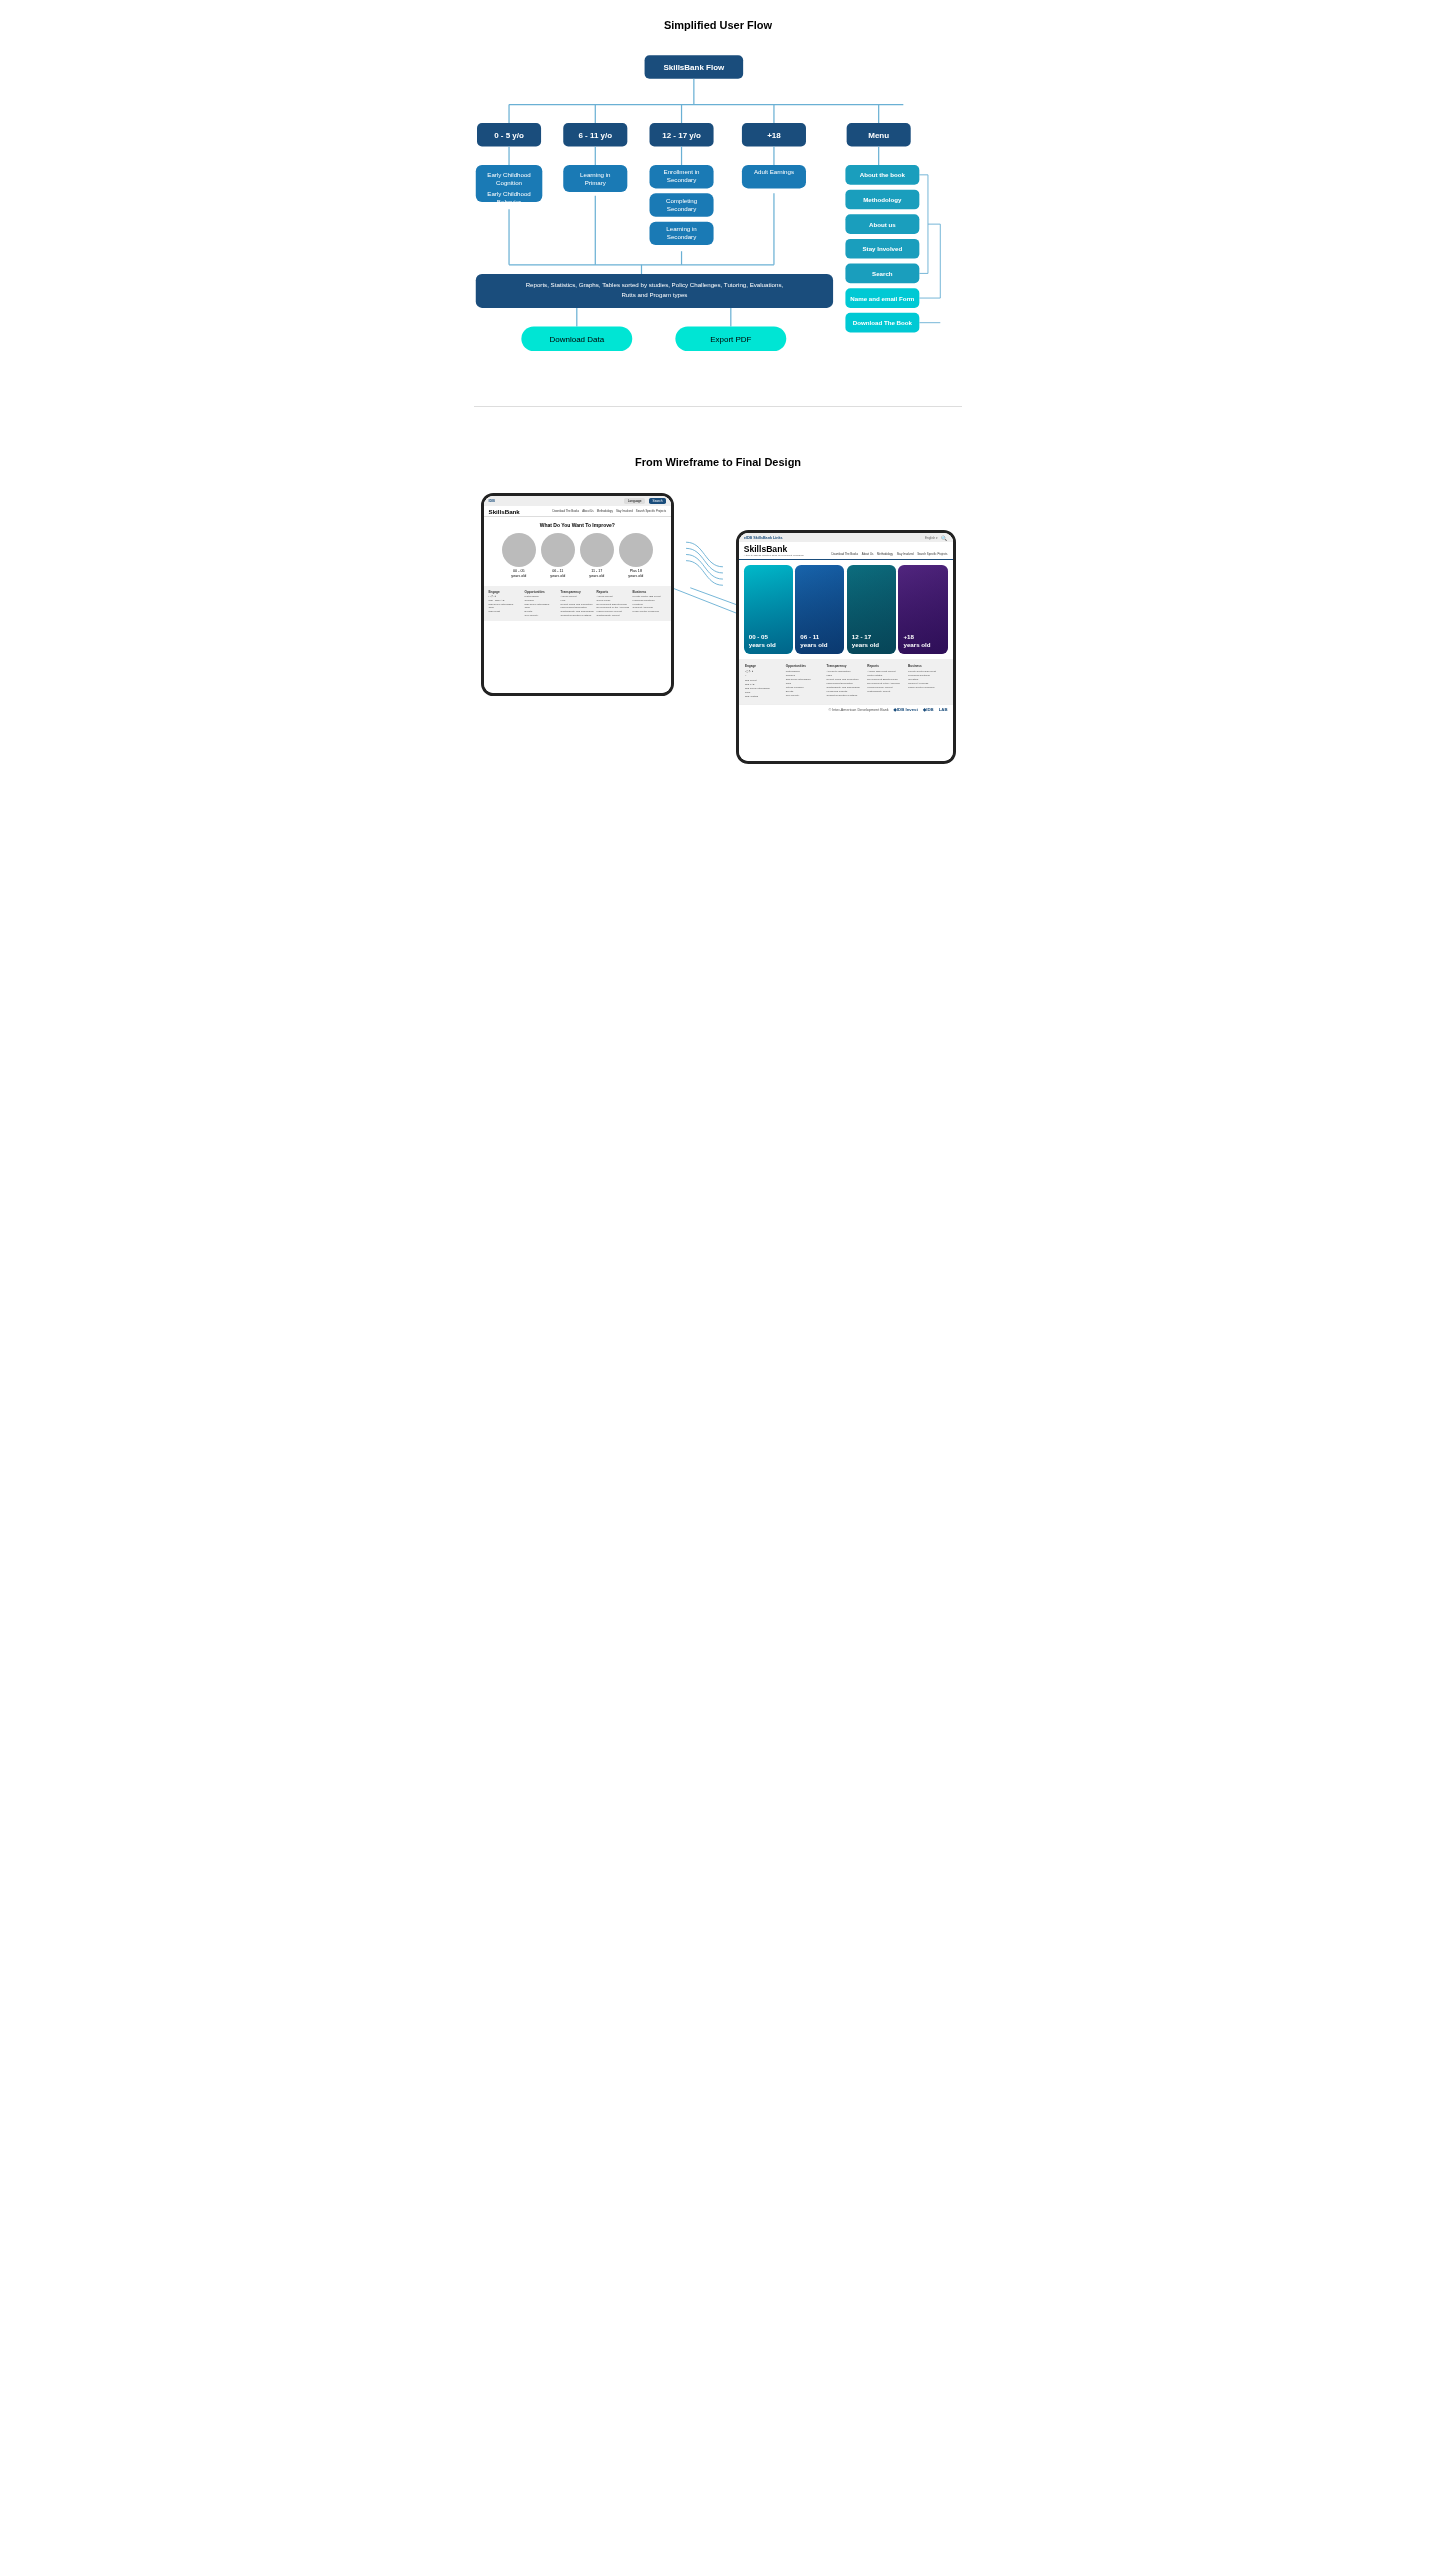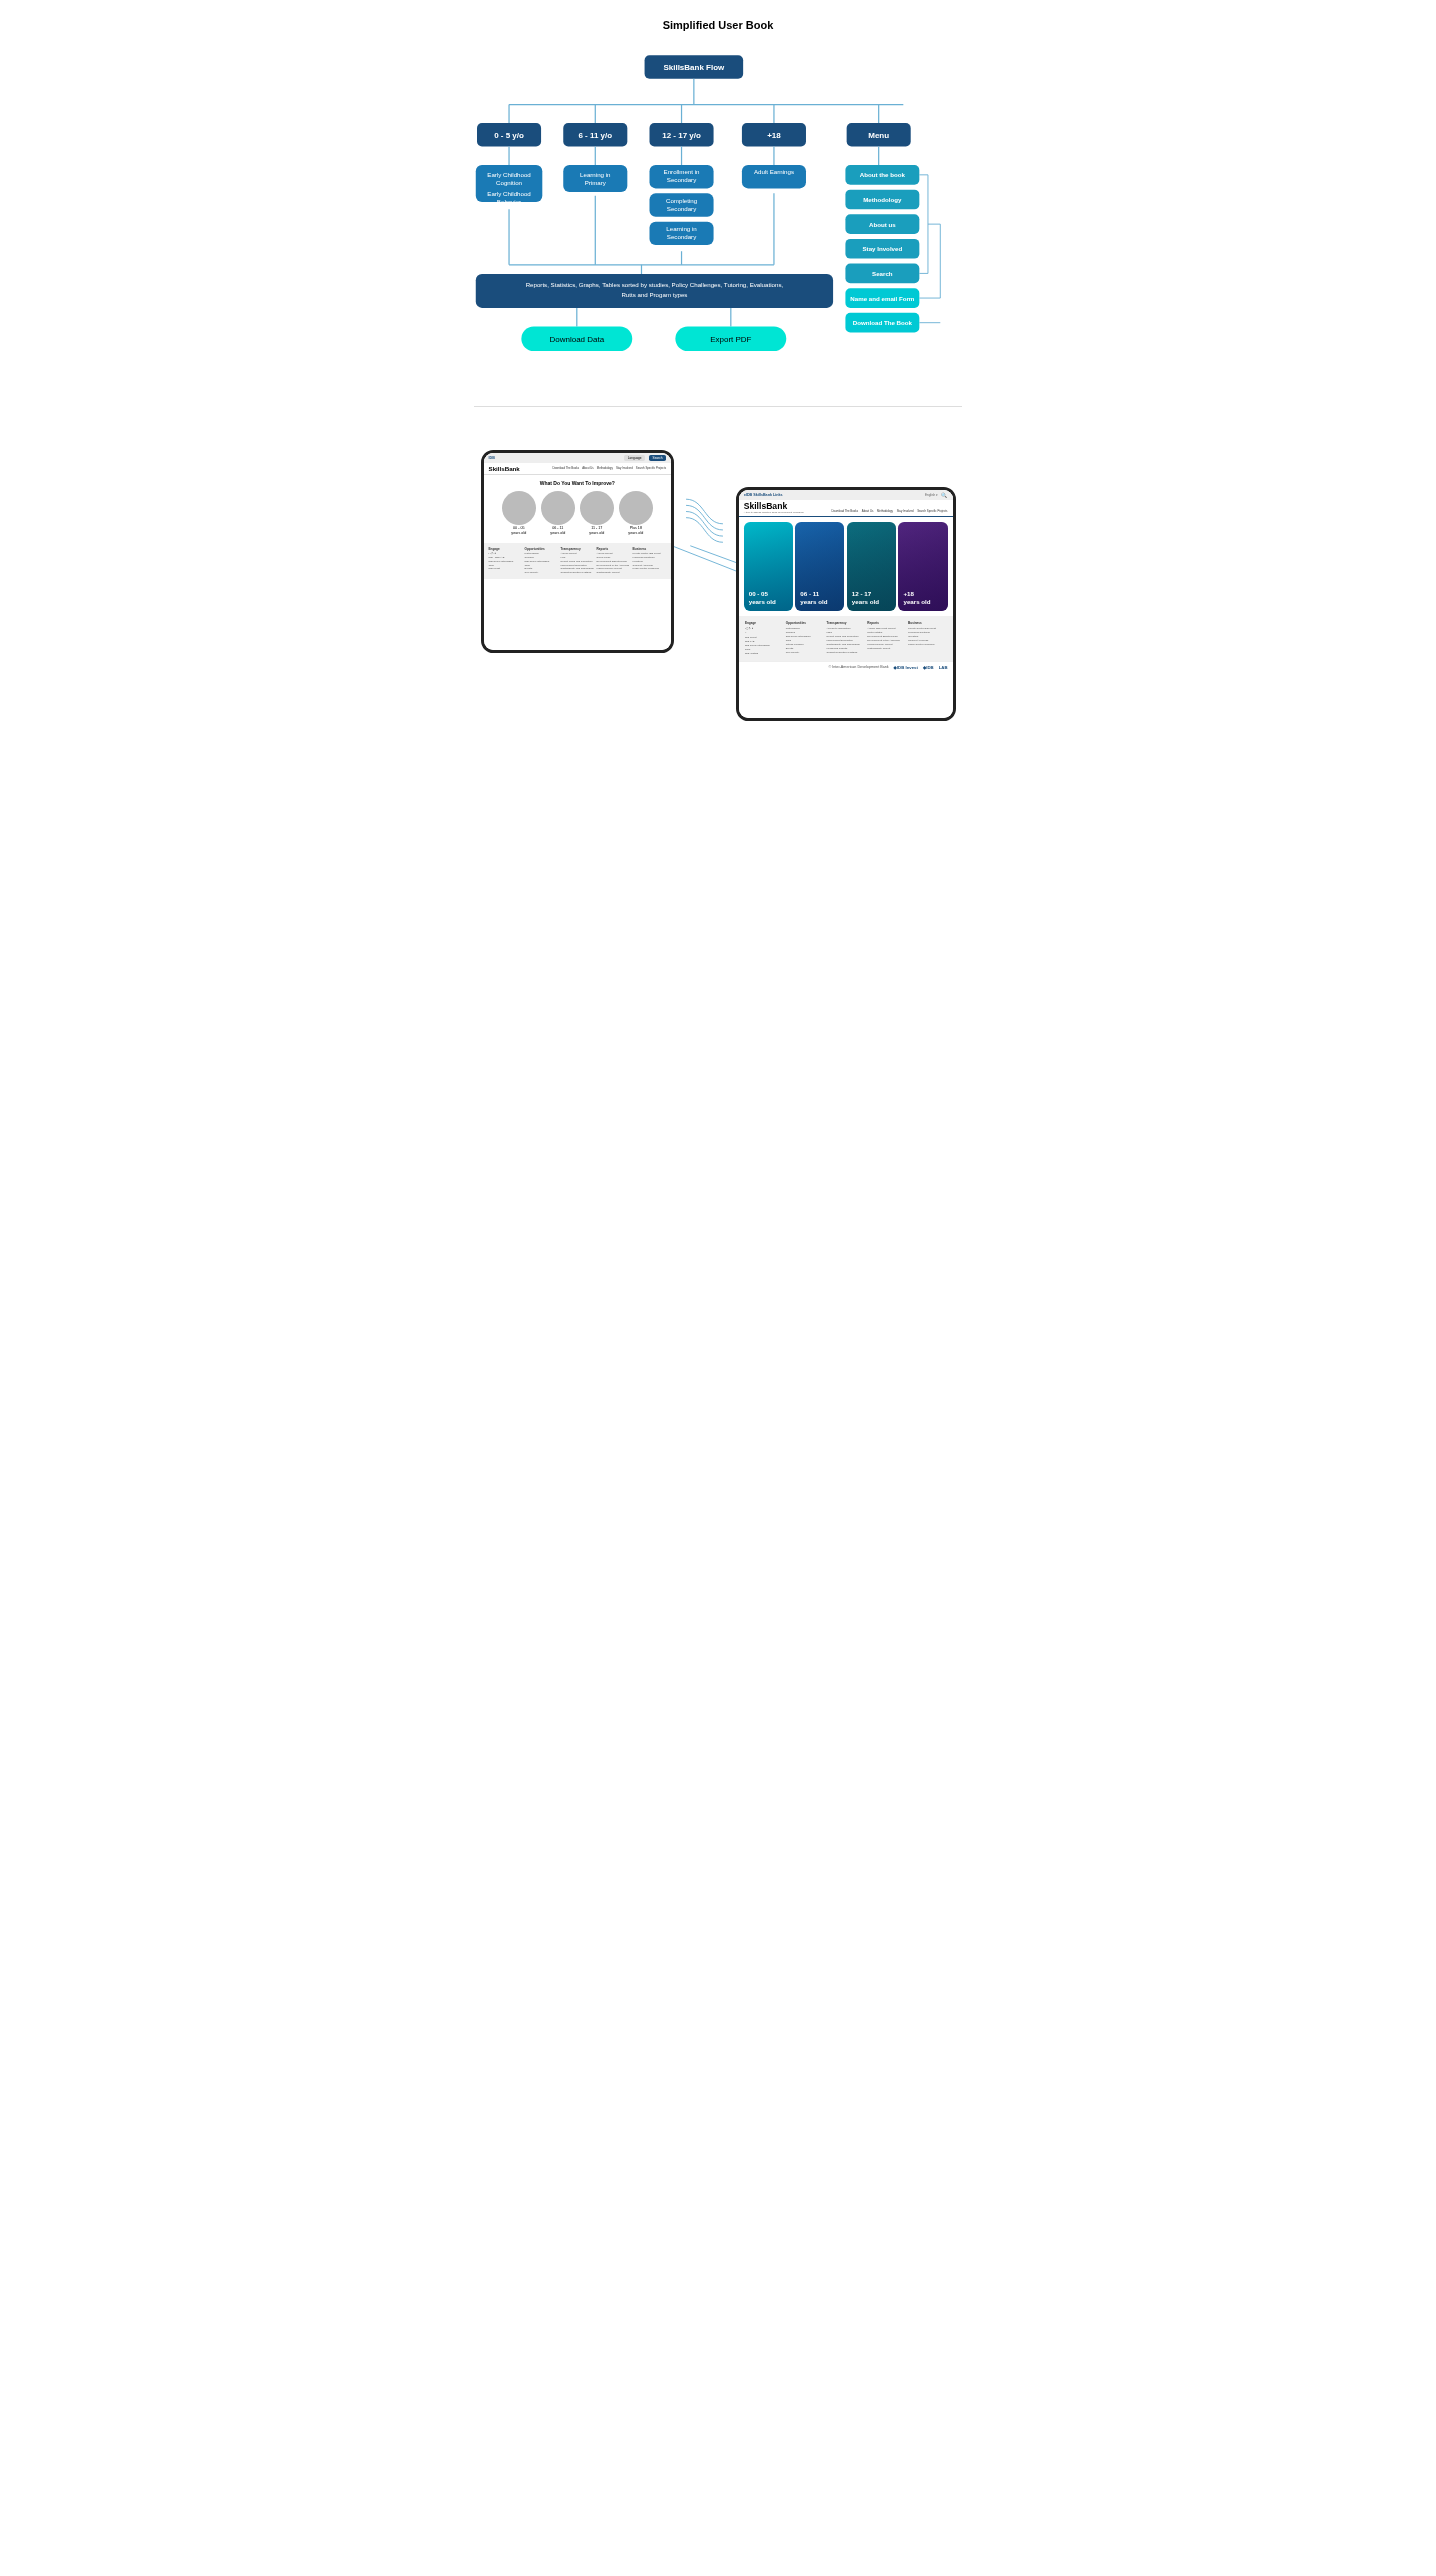--- a/index.html
+++ b/index.html
@@ -67,21 +67,21 @@
     .divider {
       height: 0.6px;
       background: #ddd;
       margin: 18.5px 12.3px;
     }
   </style>
 </head>
 <body>
 
 <div>
-  <h2 class="section-title">Simplified User Book</h2>
+  <h2 class="section-title">Simplified User Flow</h2>
 
   <div class="flow-wrapper">
 
     <svg width="493" height="345" viewBox="0 0 800 560" style="display:block;margin:0 auto;">
 
       <rect x="280" y="20" width="160" height="38" rx="8" fill="#1a4d7c"></rect>
       <text x="360" y="44" text-anchor="middle" fill="white" font-size="13" font-weight="bold">SkillsBank Flow</text>
 
       <line x1="360" y1="58" x2="360" y2="100" stroke="#6ab0d4" stroke-width="2"></line>
 
@@ -193,20 +193,21 @@
 
       <rect x="330" y="460" width="180" height="40" rx="20" fill="#00e5d4"></rect>
       <text x="420" y="485" text-anchor="middle" fill="#000" font-size="13" font-weight="500">Export PDF</text>
     </svg>
   </div>
 </div>
 
 <div class="divider"></div>
 
 <div class="section2">
+  <h2 class="section-title">From Wireframe to Final Design</h2>
 
   <div class="tablets-wrapper">
 
     <svg style="position:absolute;top:0;left:0;width:100%;height:100%;pointer-events:none;overflow:visible;" viewBox="0 0 830 480" width="512" height="296">
 
       <line x1="340" y1="175" x2="480" y2="230" stroke="#6ab0d4" stroke-width="1.5" stroke-dasharray="none"></line>
       <line x1="370" y1="175" x2="520" y2="230" stroke="#6ab0d4" stroke-width="1.5"></line>
     </svg>
 
     <div class="tablet-frame tablet-small" style="margin-top:0;">

